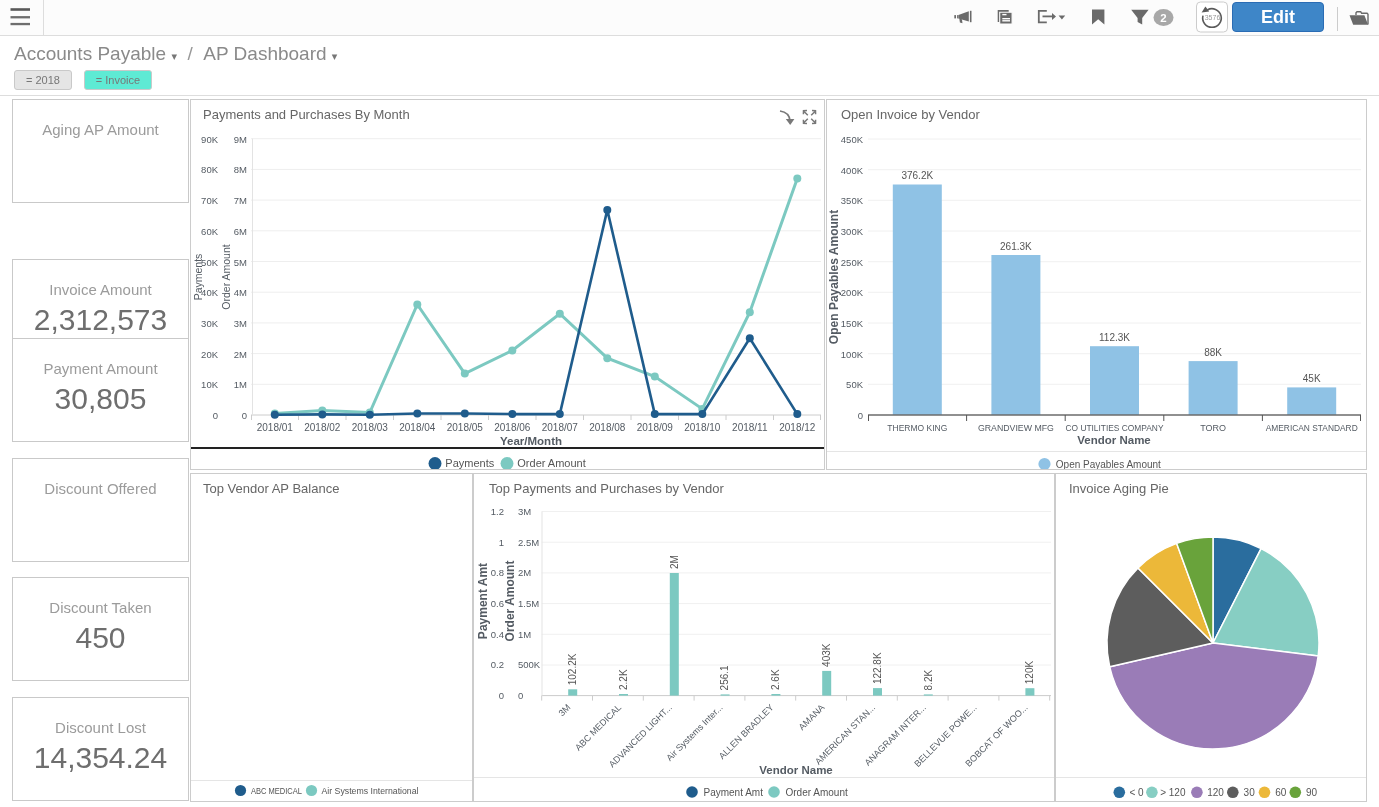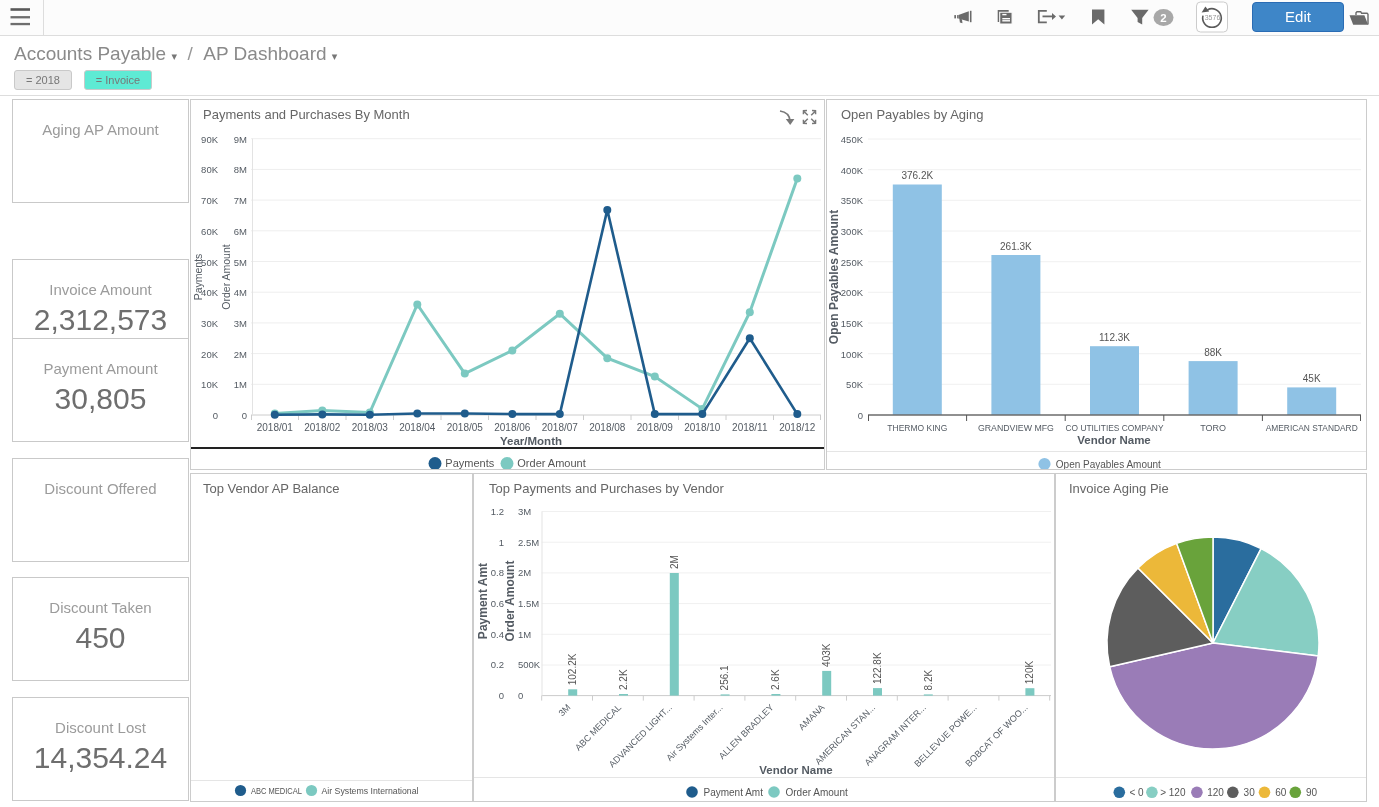--- a/index.html
+++ b/index.html
@@ -58,21 +58,21 @@
     <rect x="1196.5" y="2" width="31" height="30" rx="4" fill="#fff" stroke="#ccc"></rect>
     <path d="M1207.35 9.95 A9.3 9.3 0 1 1 1203.0 15.6" stroke="#5a5a5a" fill="none" stroke-width="1.6"></path>
     <path d="M1201.6 12.6 L1205.4 6.5 L1209.2 11.4 Z" fill="#5a5a5a"></path>
     <text x="1212.5" y="20.4" font-size="7" fill="#999" text-anchor="middle">3576</text>
 
     <line x1="1337.5" y1="7" x2="1337.5" y2="31" stroke="#ccc"></line>
 
     <path d="M1356 15 v-2.3 l1 -1 h3.7 l0.9 1.6 h5.5 l0.9 0.9 v10.4" stroke="#6a6a6a" fill="none" stroke-width="1.4"></path>
     <path d="M1349.5 15.2 h14.9 l3.7 9.6 h-14.9 Z" fill="#6a6a6a"></path>
   </svg>
-  <div class="abs" style="left:1232px;top:2px;width:92px;height:30px;background:#3e86c8;border:1px solid #2a6cb4;border-radius:4px;color:#fff;font-size:15px;font-weight:normal;text-align:center;line-height:28px;margin-left:20px;">Edit</div>
+  <div class="abs" style="left:1232px;top:2px;width:92px;height:30px;background:#3e86c8;border:1px solid #2a6cb4;border-radius:4px;color:#fff;font-size:18px;font-weight:bold;text-align:center;line-height:28px;">Edit</div>
 </div>
 
 <div class="abs" style="left:14px;top:43px;font-size:19px;color:#8a8a8a;">Accounts Payable <span style="font-size:11px;color:#777;">▾</span>&nbsp;&nbsp;<span style="color:#999">/</span>&nbsp;&nbsp;AP Dashboard <span style="font-size:11px;color:#777;">▾</span></div>
 
 <div class="abs" style="left:14px;top:70px;width:58px;height:20px;border:1px solid #c9c9c9;border-radius:3px;background:#e5e5e5;font-size:11px;color:#777;text-align:center;line-height:19px;">= 2018</div>
 <div class="abs" style="left:84px;top:70px;width:68px;height:20px;border:1px solid #c9c9c9;border-radius:3px;background:#5eead4;font-size:11px;color:#777;text-align:center;line-height:19px;">= Invoice</div>
 <div class="abs" style="left:0;top:95px;width:1379px;height:0;border-top:1px solid #ddd;"></div>
 
 <div class="kpi" style="top:99px;">
       <div class="lab">Aging AP Amount</div>
@@ -215,21 +215,21 @@
     <rect x="0" y="347" width="633" height="2" fill="#222"></rect>
 
     <circle cx="244" cy="363.5" r="6.5" fill="#1f5c8c"></circle>
     <text x="254.3" y="367" font-size="11" fill="#555">Payments</text>
     <circle cx="316" cy="363.5" r="6.5" fill="#7cc9c1"></circle>
     <text x="326.3" y="367" font-size="11" fill="#555">Order Amount</text>
   </svg>
 </div>
 
 <div class="card" id="cardBar" style="left:826px;top:99px;width:541px;height:371px;">
-  <div class="ctitle" style="left:14px;">Open Payables by Aging</div>
+  <div class="ctitle" style="left:14px;">Open Invoice by Vendor</div>
   <svg class="abs" style="left:0;top:0" width="539" height="369">
     <g stroke="#f0f0f0">
       <line x1="41" y1="39" x2="534" y2="39"></line>
       <line x1="41" y1="69.7" x2="534" y2="69.7"></line>
       <line x1="41" y1="100.3" x2="534" y2="100.3"></line>
       <line x1="41" y1="131" x2="534" y2="131"></line>
       <line x1="41" y1="161.7" x2="534" y2="161.7"></line>
       <line x1="41" y1="192.3" x2="534" y2="192.3"></line>
       <line x1="41" y1="223" x2="534" y2="223"></line>
       <line x1="41" y1="253.7" x2="534" y2="253.7"></line>

